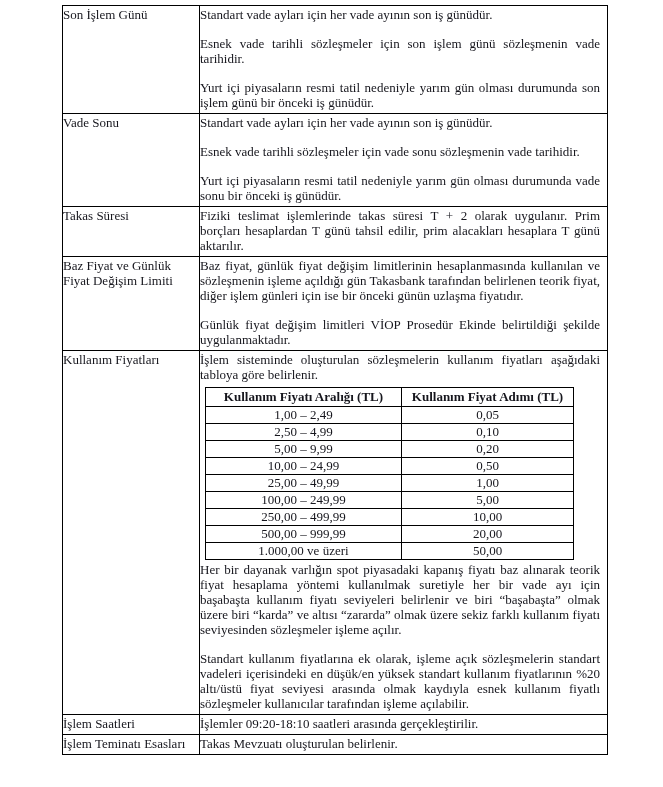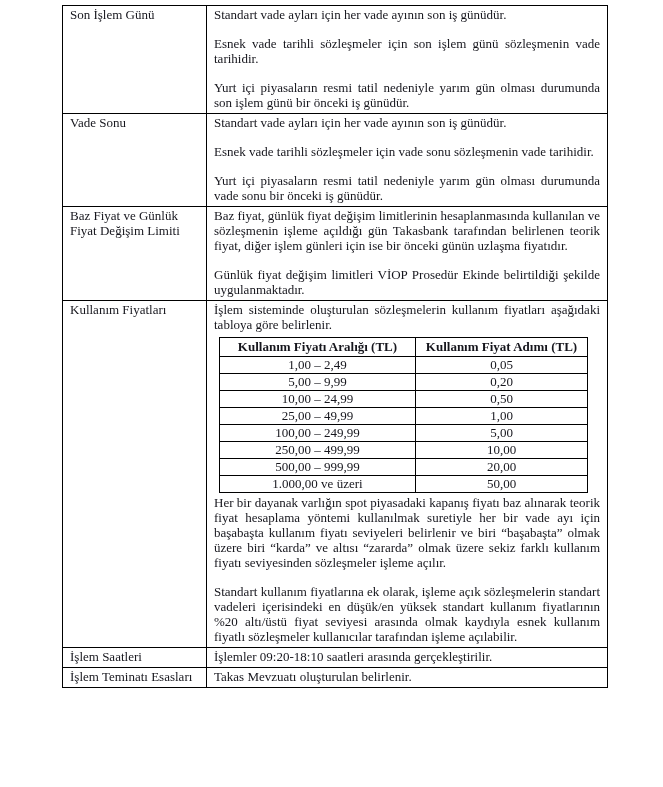--- a/index.html
+++ b/index.html
@@ -22,21 +22,21 @@
     position: absolute;
     left: 62px;
     top: 5px;
     width: 546px;
     border-collapse: collapse;
     table-layout: fixed;
   }
   table.spec-table > tbody > tr > td {
     border: 1.5px solid #000000;
     vertical-align: top;
-    padding: 1px 7px 3px 7px;
+    padding: 1px 7px 3px 0;
     font-size: 13px;
     line-height: 15px;
     font-family: Liberation Serif, serif;
   }
   td.label-cell {
     width: 129px; 
   }
   td.content-cell p {
     margin: 0 0 14px 0;
     text-align: justify;
@@ -87,20 +87,26 @@
 
       <tr>
         <td class="label-cell">Vade Sonu</td>
         <td class="content-cell">
           <p>Standart vade ayları için her vade ayının son iş günüdür.</p>
           <p>Esnek vade tarihli sözleşmeler için vade sonu sözleşmenin vade tarihidir.</p>
           <p>Yurt içi piyasaların resmi tatil nedeniyle yarım gün olması durumunda vade sonu bir önceki iş günüdür.</p>
         </td>
       </tr>
 
+      <tr>
+        <td class="label-cell">Takas Süresi</td>
+        <td class="content-cell">
+          <p>Fiziki teslimat işlemlerinde takas süresi T + 2 olarak uygulanır. Prim borçları hesaplardan T günü tahsil edilir, prim alacakları hesaplara T günü aktarılır.</p>
+        </td>
+      </tr>
 
       <tr>
         <td class="label-cell">Baz Fiyat ve Günlük Fiyat Değişim Limiti</td>
         <td class="content-cell">
           <p>Baz fiyat, günlük fiyat değişim limitlerinin hesaplanmasında kullanılan ve sözleşmenin işleme açıldığı gün Takasbank tarafından belirlenen teorik fiyat, diğer işlem günleri için ise bir önceki günün uzlaşma fiyatıdır.</p>
           <p>Günlük fiyat değişim limitleri VİOP Prosedür Ekinde belirtildiği şekilde uygulanmaktadır.</p>
         </td>
       </tr>
 
       <tr>
@@ -116,20 +122,24 @@
             <thead>
               <tr>
                 <th>Kullanım Fiyatı Aralığı (TL)</th>
                 <th>Kullanım Fiyat Adımı (TL)</th>
               </tr>
             </thead>
             <tbody>
               <tr>
                 <td>1,00 – 2,49</td>
                 <td>0,05</td>
+              </tr>
+              <tr>
+                <td>2,50 – 4,99</td>
+                <td>0,10</td>
               </tr>
               <tr>
                 <td>5,00 – 9,99</td>
                 <td>0,20</td>
               </tr>
               <tr>
                 <td>10,00 – 24,99</td>
                 <td>0,50</td>
               </tr>
               <tr>

